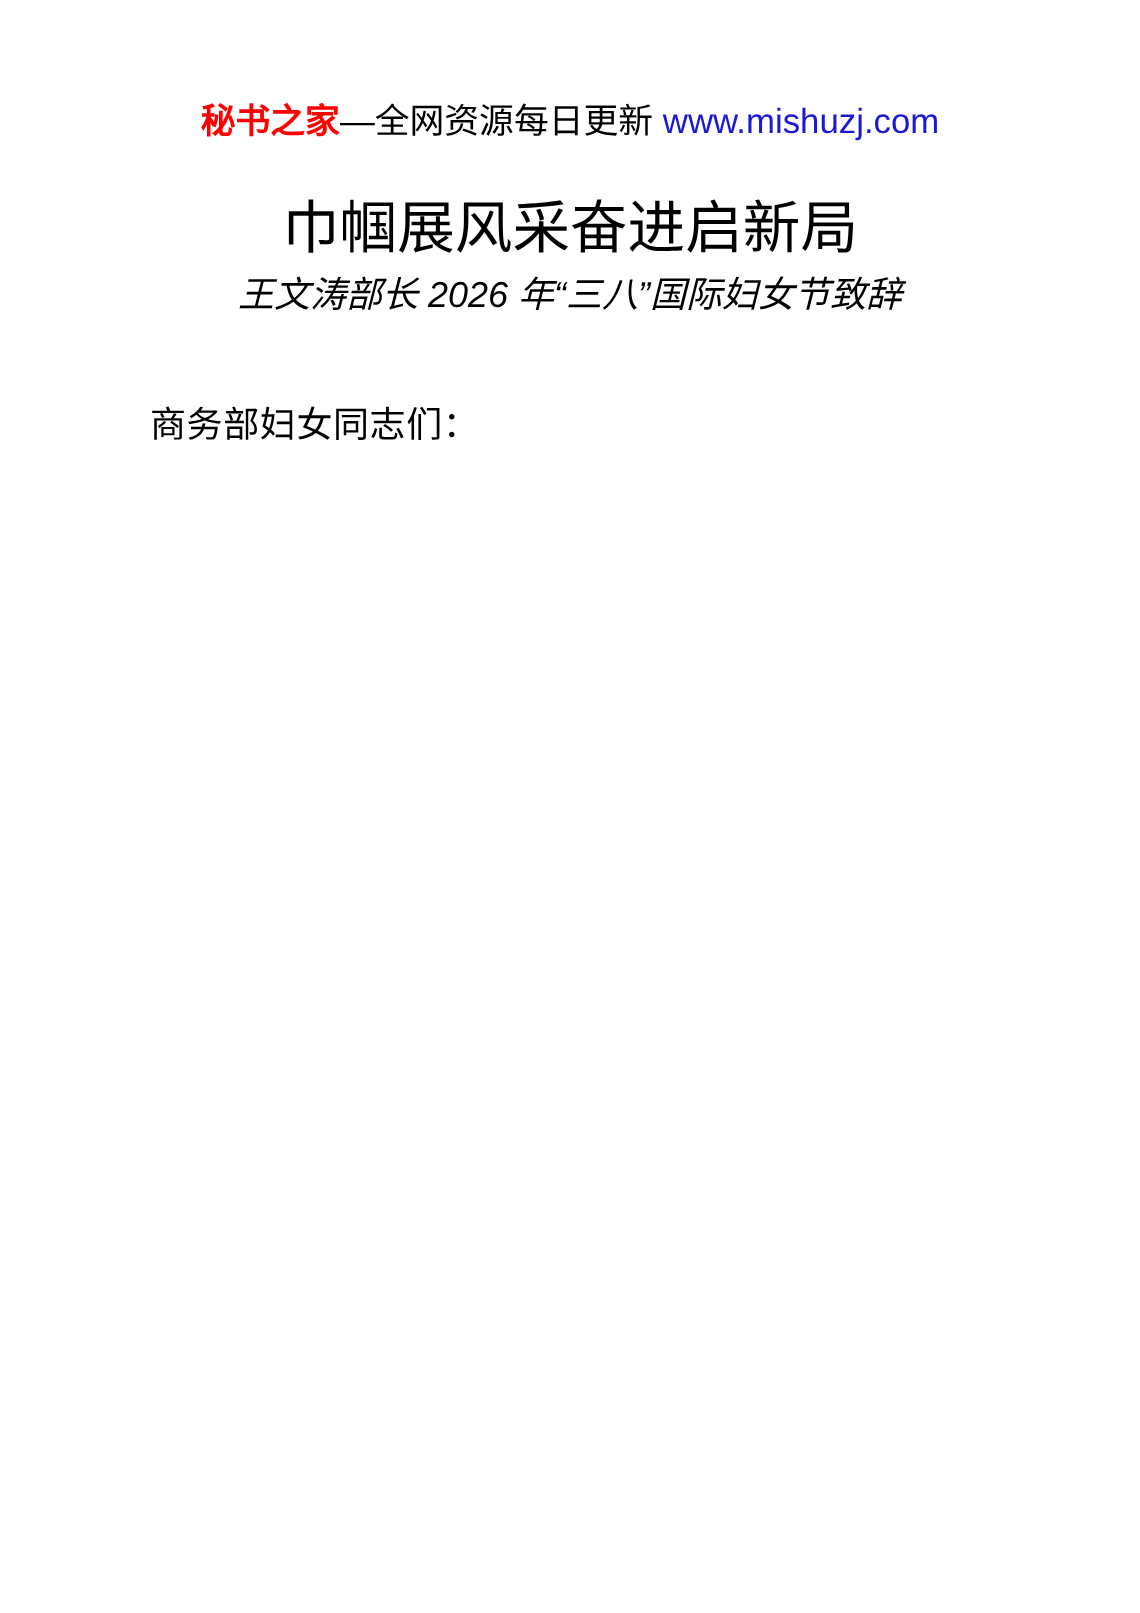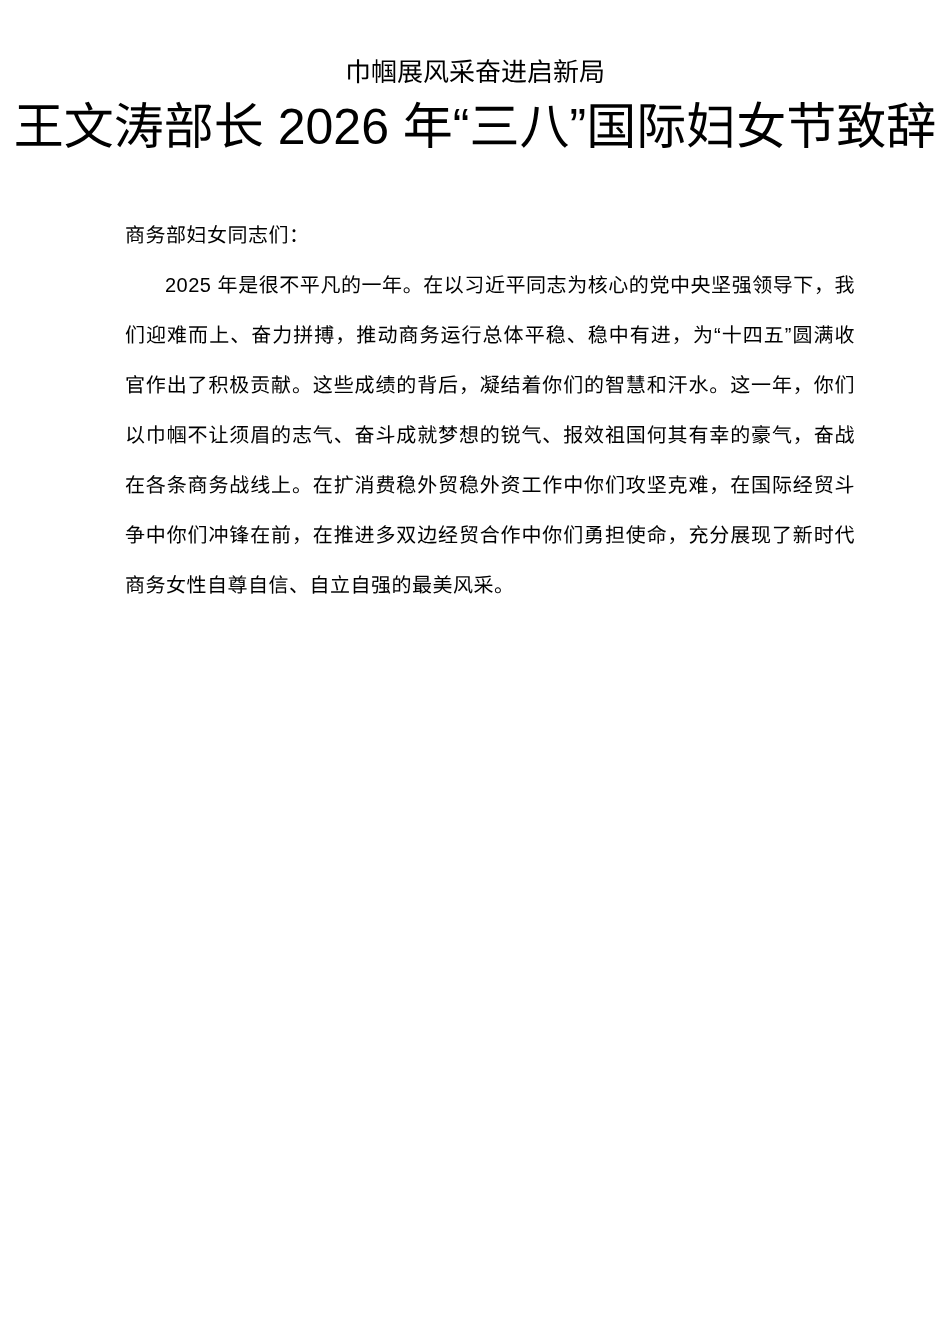--- a/index.html
+++ b/index.html
@@ -33,57 +33,61 @@
   .site-header .url {
     color: #1c19d3;
   }
   .doc-title {
     margin-top: 46px;
     text-align: center;
     font-weight: 400;
     color: #000000;
   }
   .doc-title .t1 {
-    font-size: 26px;
+    font-size: 48px;
     line-height: 52px;
     display: block;
+    font-family: Liberation Serif, serif;
   }
   .doc-title .t2 {
-    font-size: 50px;
+    font-size: 30px;
     line-height: 58px;
     display: block;
+    font-style: italic;
   }
   .content {
     margin: 54px 95px 0 125px;
-    font-size: 20px;
+    font-size: 30px;
     line-height: 50px;
     text-align: justify;
     text-justify: inter-ideograph;
     letter-spacing: 0.5px;
   }
   .content p {
     margin: 0;
     padding: 0;
     text-indent: 2em;
   }
   .content p.salutation {
     text-indent: 0;
   }
 </style>
 </head>
 <body>
 
 <div class="page">
 
+  <div class="site-header">
+    <span class="brand">秘书之家</span><span class="dash">—全网资源每日更新 </span><span class="url">www.mishuzj.com</span>
+  </div>
 
   <h1 class="doc-title">
     <span class="t1">巾帼展风采奋进启新局</span>
     <span class="t2">王文涛部长 2026 年“三八”国际妇女节致辞</span>
   </h1>
 
   <div class="content">
     <p class="salutation">商务部妇女同志们：</p>
     <div>
-        <p>2025 年是很不平凡的一年。在以习近平同志为核心的党中央坚强领导下，我们迎难而上、奋力拼搏，推动商务运行总体平稳、稳中有进，为“十四五”圆满收官作出了积极贡献。这些成绩的背后，凝结着你们的智慧和汗水。这一年，你们以巾帼不让须眉的志气、奋斗成就梦想的锐气、报效祖国何其有幸的豪气，奋战在各条商务战线上。在扩消费稳外贸稳外资工作中你们攻坚克难，在国际经贸斗争中你们冲锋在前，在推进多双边经贸合作中你们勇担使命，充分展现了新时代商务女性自尊自信、自立自强的最美风采。</p>
       </div>
   </div>
 
 </div>
 
 </body></html>

